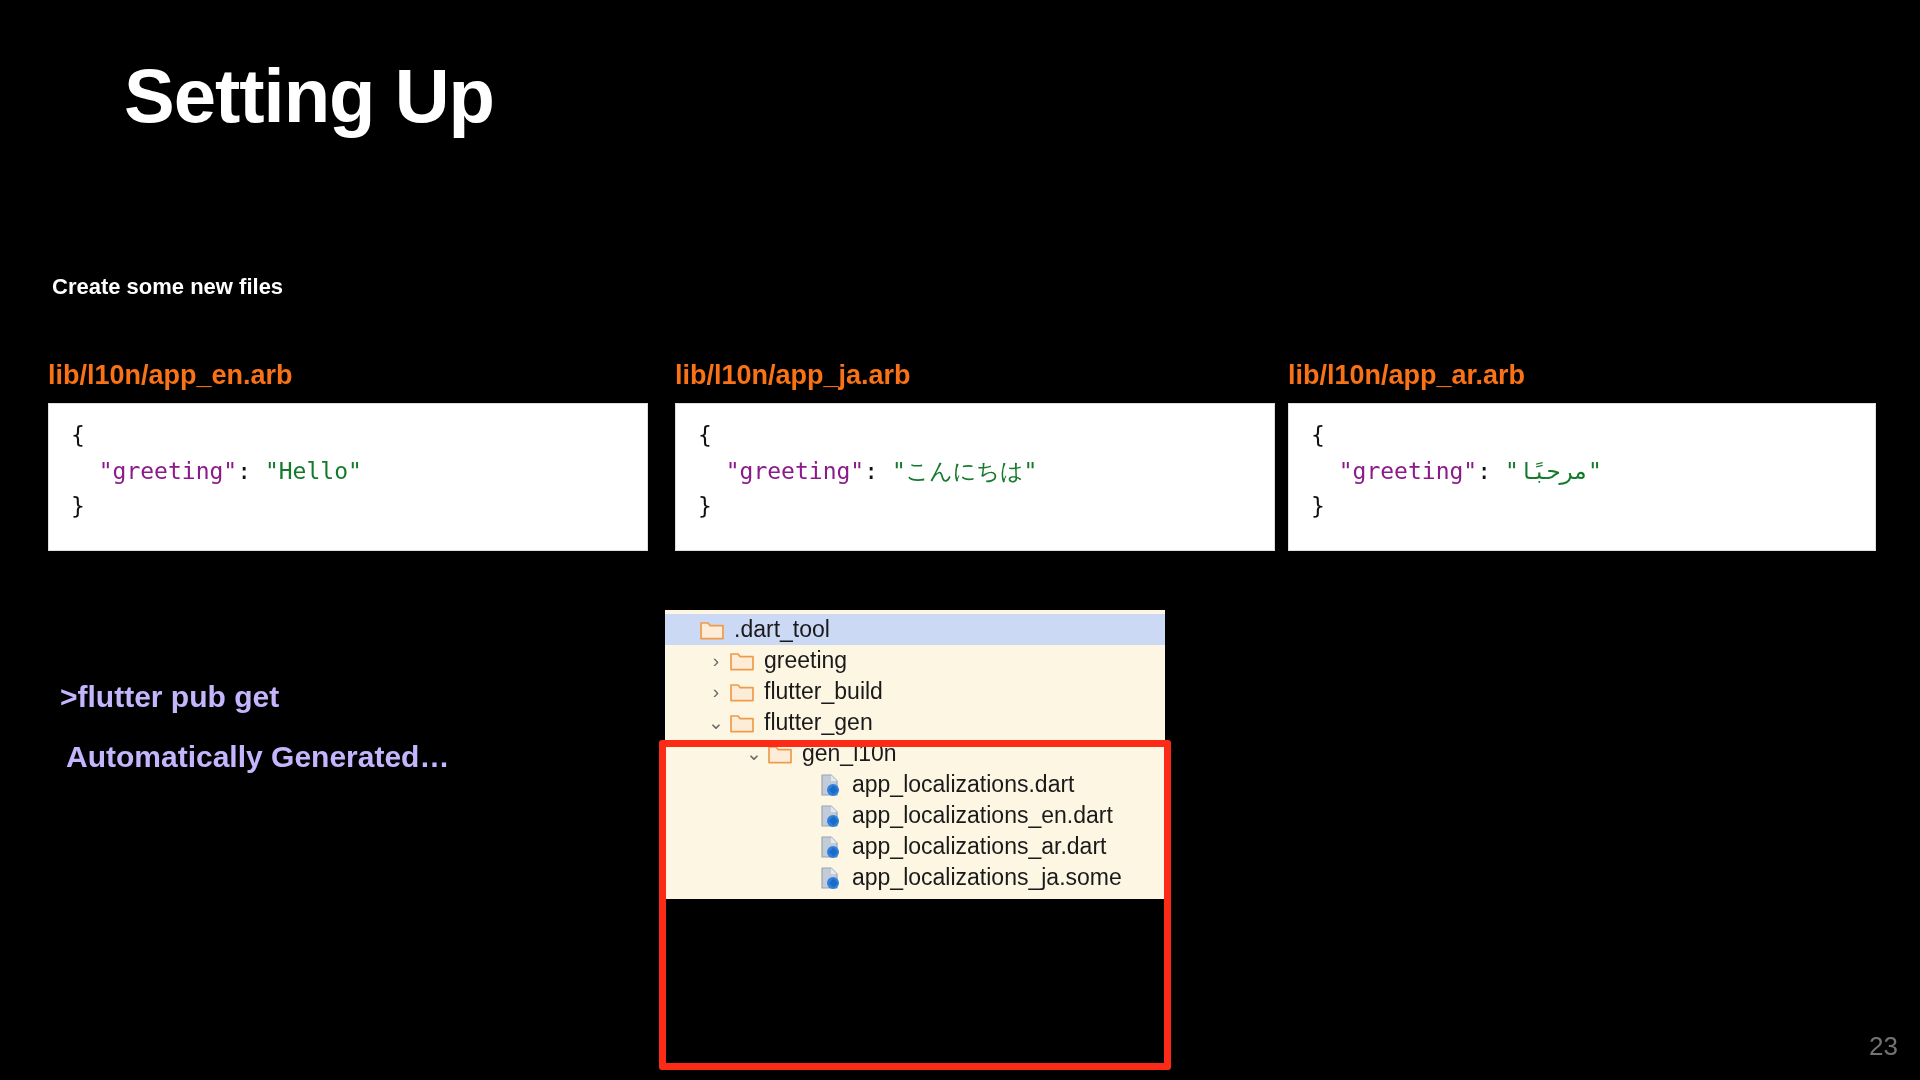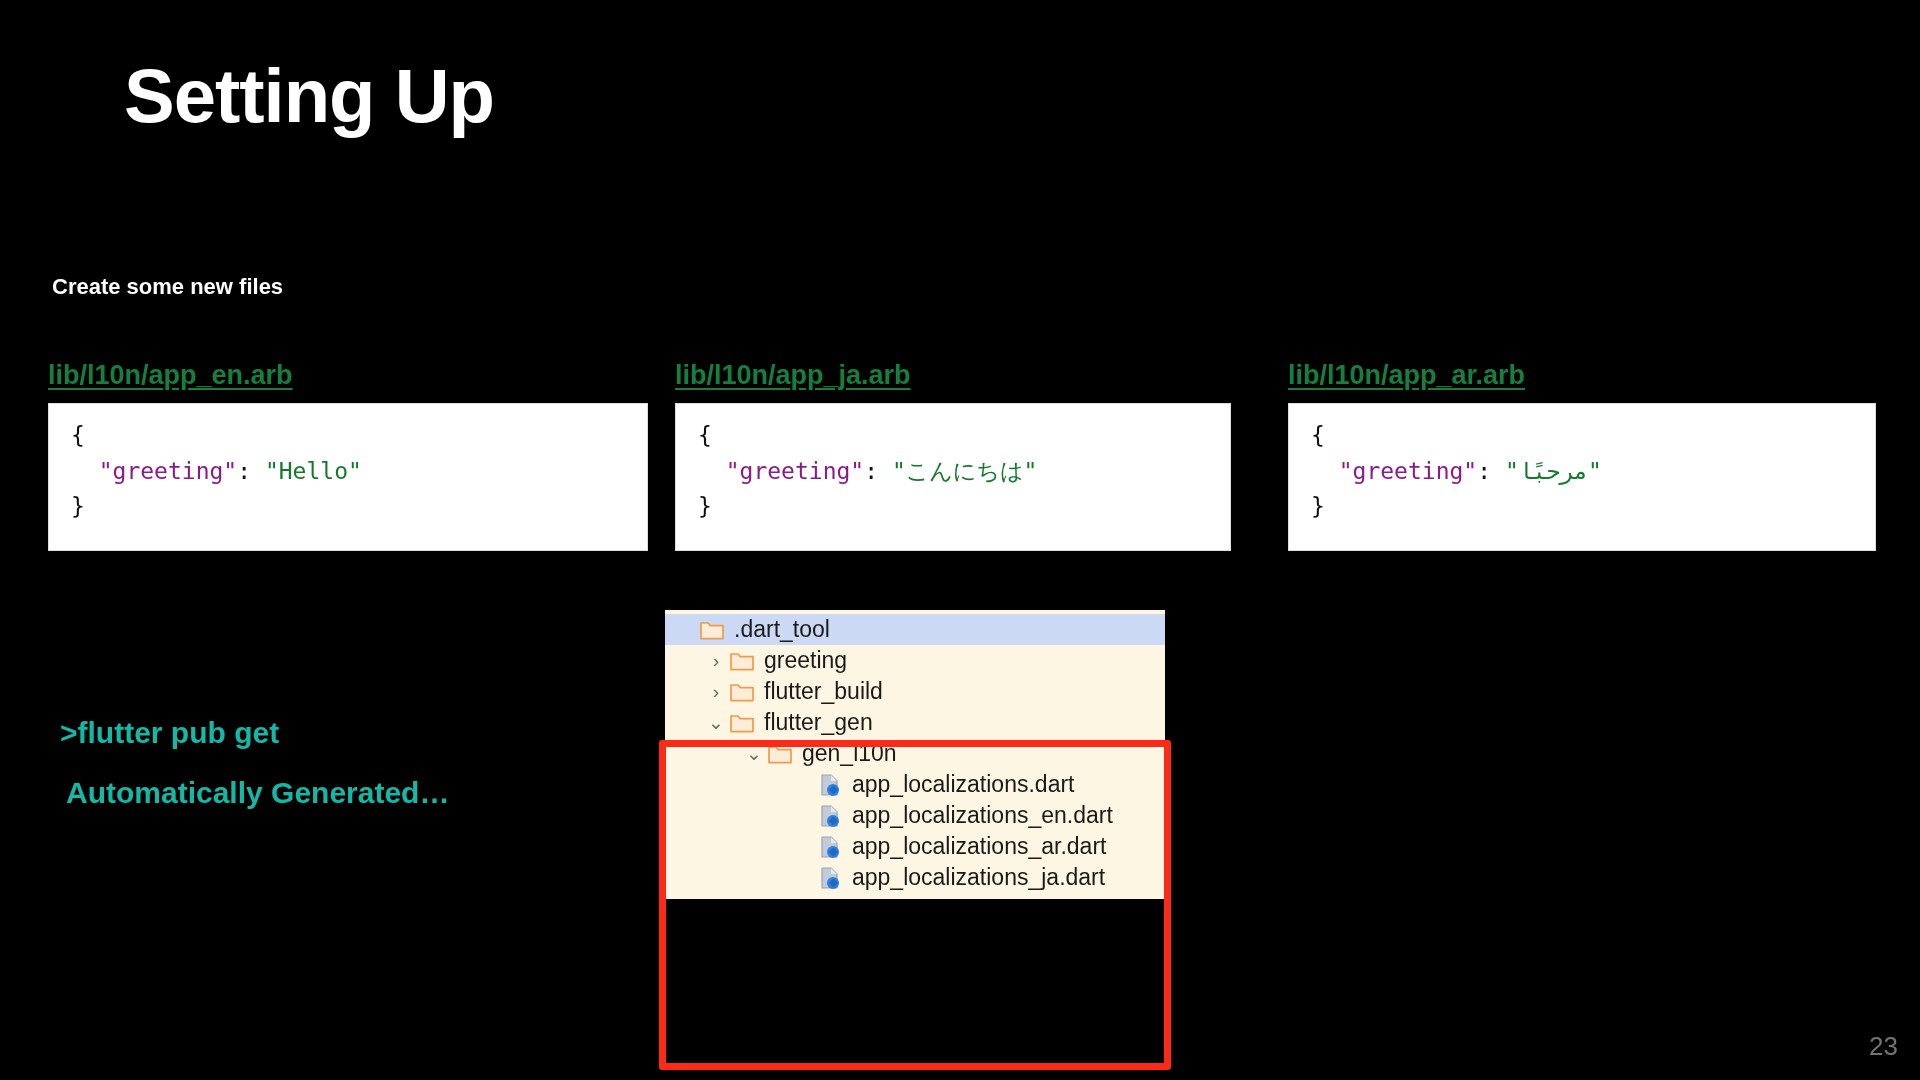--- a/index.html
+++ b/index.html
@@ -19,26 +19,25 @@
 
   .subtitle {
     position:absolute; left:52px; top:274px;
     font-size:22px; font-weight:bold; color:#ffffff;
   }
 
   
   .cards { position:absolute; left:0; top:360px; width:1920px; height:210px; }
   .card { position:absolute; top:0; }
   .card-0 { left:48px;   width:600px; }
-  .card-1 { left:675px;  width:556px; }
+  .card-1 { left:675px;  width:600px; }
   .card-2 { left:1288px; width:588px; }
 
   .card-path {
-    font-size:27px; font-weight:bold; color:#15803d;
-    text-decoration:underline;
+    font-size:27px; font-weight:bold; color:#f97316;
     text-underline-offset:4px;
     white-space:nowrap;
     margin-bottom:12px;
     display:inline-block;
   }
   .code-box {
     background:#ffffff;
     border:1px solid #dddddd;
     padding:14px 18px 14px 22px;
     height:148px;
@@ -49,23 +48,22 @@
     overflow:hidden;
   }
   .code-line { white-space:pre; }
   .tok-key  { color:#8b1a8b; }
   .tok-str  { color:#137a2b; }
   .tok-punc { color:#111111; }
 
   
   .cmd {
     position:absolute; left:60px;
-    font-size:30px; font-weight:bold; color:#14b8a6;
+    font-size:30px; font-weight:bold; color:#c4b5fd;
     white-space:nowrap;
-    margin-top:36px;
   }
   .cmd-1 { top:680px; }
   .cmd-2 { top:740px; left:66px; }
 
   
   .tree {
     position:absolute; left:665px; top:610px;
     width:500px;
     background:#fdf6e3;
     padding:4px 0 6px 0;
@@ -234,19 +232,19 @@
       <div class="tree-row indent-3">
         <span class="chev blank">›</span>
         <span class="ico">
           <svg width="26" height="24" viewBox="0 0 26 24">
             <path d="M5 2 h9 l6 6 v14 H5 Z" fill="#c2cbd6" stroke="#9aa6b4" stroke-width="1.2" stroke-linejoin="round"></path>
             <path d="M14 2 l6 6 h-6 Z" fill="#e3e9f0"></path>
             <circle cx="16" cy="17" r="6" fill="#2f7fe0"></circle>
             <path d="M12 17 l4.5 -4.5 l4.5 4.5 l-4.5 4.5 Z" fill="#1867c0" opacity="0.85"></path>
           </svg>
         </span>
-        <span>app_localizations_ja.dart</span>
+        <span>app_localizations_ja.some</span>
       </div>
     </div>
   <div class="hl-box"></div>
 
   <div class="page-no">23</div>
 </div>
 
 </body></html>

